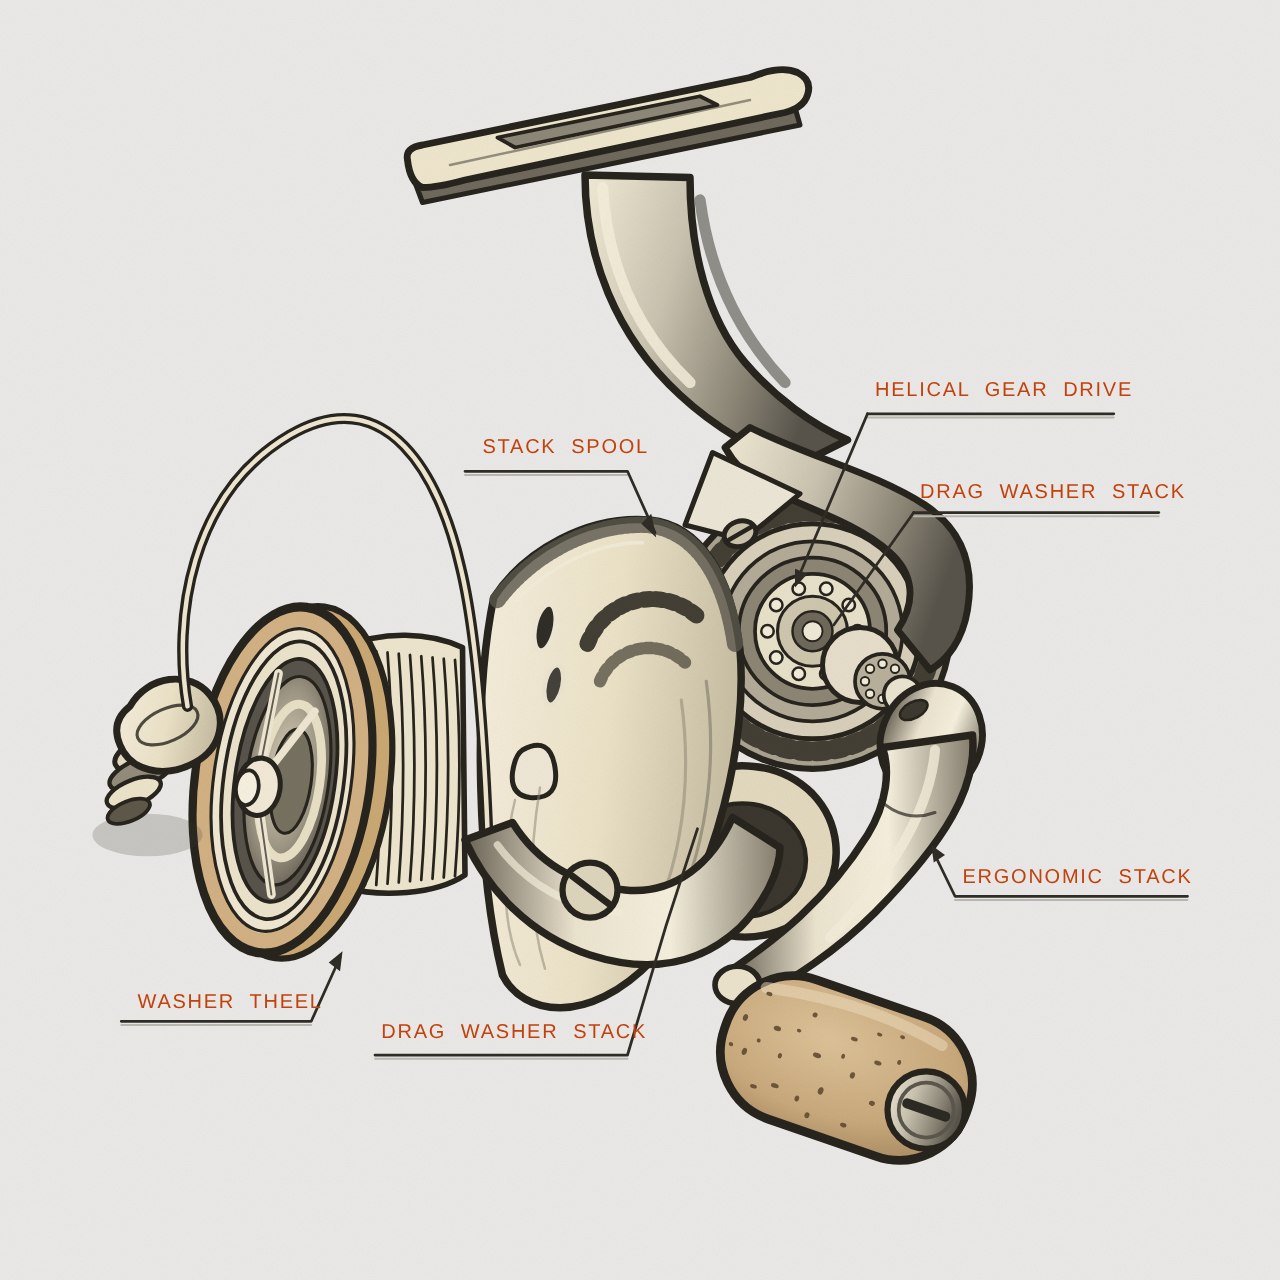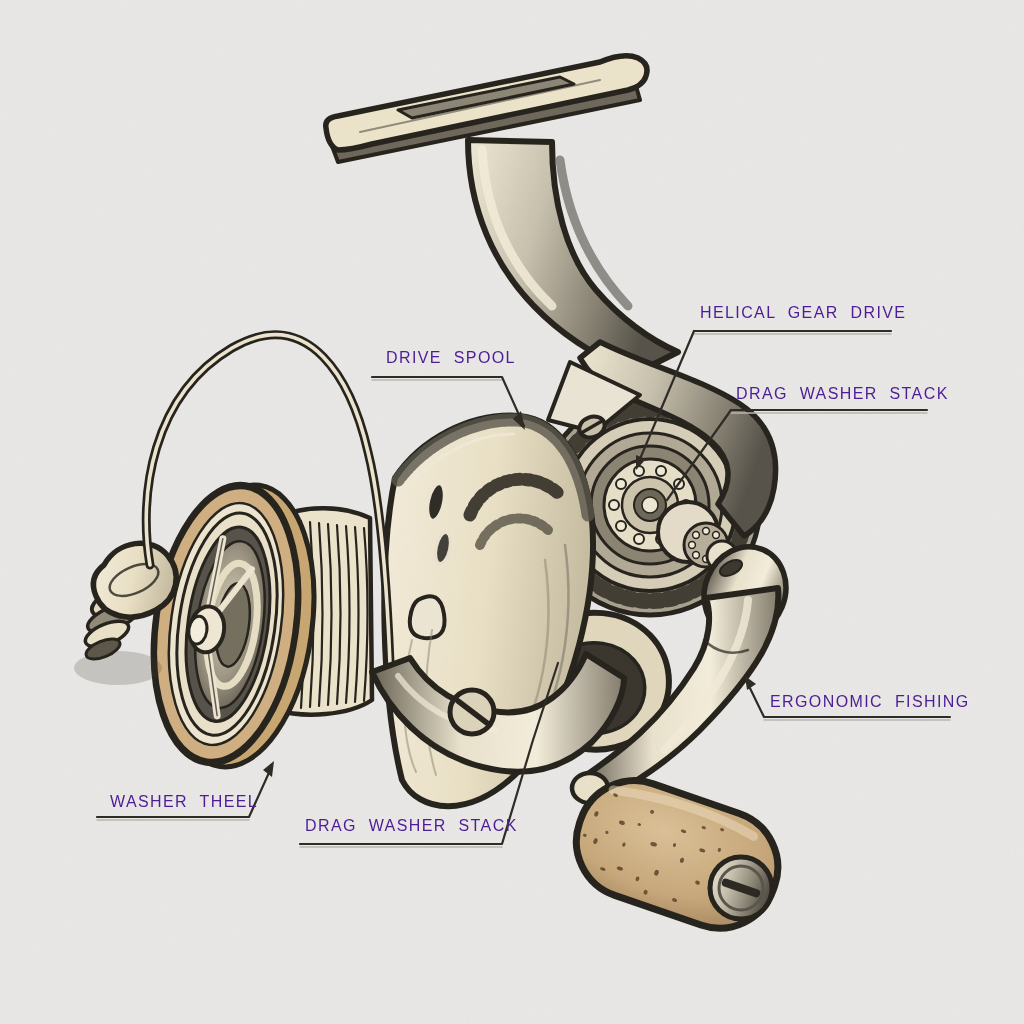--- a/index.html
+++ b/index.html
@@ -1,19 +1,19 @@
 <!DOCTYPE html>
 <html><head>
 <meta charset="utf-8">
 <style>
   html,body{margin:0;padding:0;background:#ebeae8;}
   .stage{position:relative;width:1024px;height:1024px;background:#ebeae8;overflow:hidden;
          font-family:"Liberation Sans",sans-serif;}
   .stage svg{position:absolute;left:0;top:0;}
-  .callout-label{position:absolute;font-size:16px;font-weight:400;color:#4c1d95;
+  .callout-label{position:absolute;font-size:16px;font-weight:400;color:#c2410c;
                  letter-spacing:1.4px;word-spacing:6px;white-space:nowrap;
                  font-family:"Liberation Sans",sans-serif;}
 </style>
 </head>
 <body>
 
 <div class="stage">
 
 <svg width="1024" height="1024" viewBox="0 0 1024 1024">
   <defs>
@@ -276,20 +276,20 @@
         <polygon points="274,761 263,770 272,777" fill="#2f2c26" stroke="none"></polygon>
       </g>
       <g>
         <path d="M300,847 L502,847" stroke="#b9b6b0" stroke-width="1.5"></path>
         <path d="M300,844 L502,844 L533,740 L558,663"></path>
       </g>
     </g>
   </g>
 </svg>
 
-<div class="callout-label" style="left:386px;top:349px">DRIVE SPOOL</div>
+<div class="callout-label" style="left:386px;top:349px">STACK SPOOL</div>
 <div class="callout-label" style="left:700px;top:304px">HELICAL GEAR DRIVE</div>
 <div class="callout-label" style="left:736px;top:385px">DRAG WASHER STACK</div>
-<div class="callout-label" style="left:770px;top:693px">ERGONOMIC FISHING</div>
+<div class="callout-label" style="left:770px;top:693px">ERGONOMIC STACK</div>
 <div class="callout-label" style="left:110px;top:793px">WASHER THEEL</div>
 <div class="callout-label" style="left:305px;top:817px">DRAG WASHER STACK</div>
 
 </div>
 
 </body></html>

